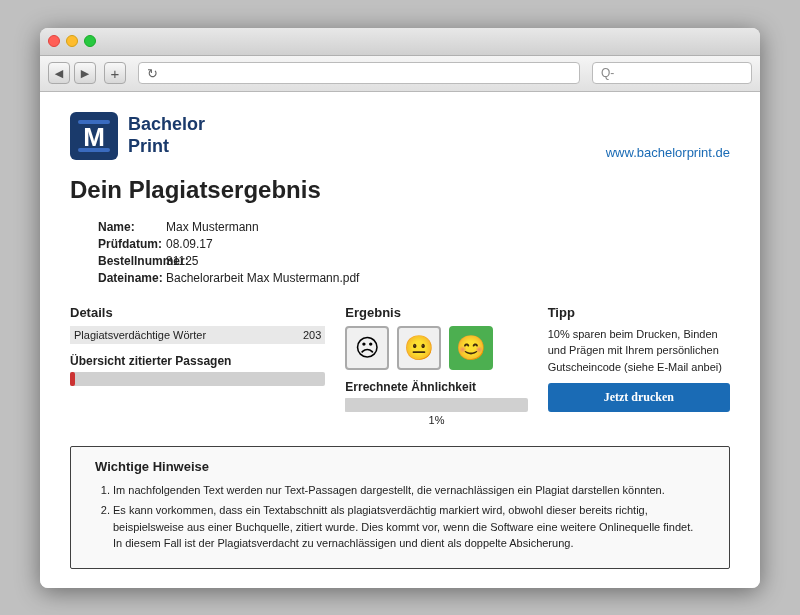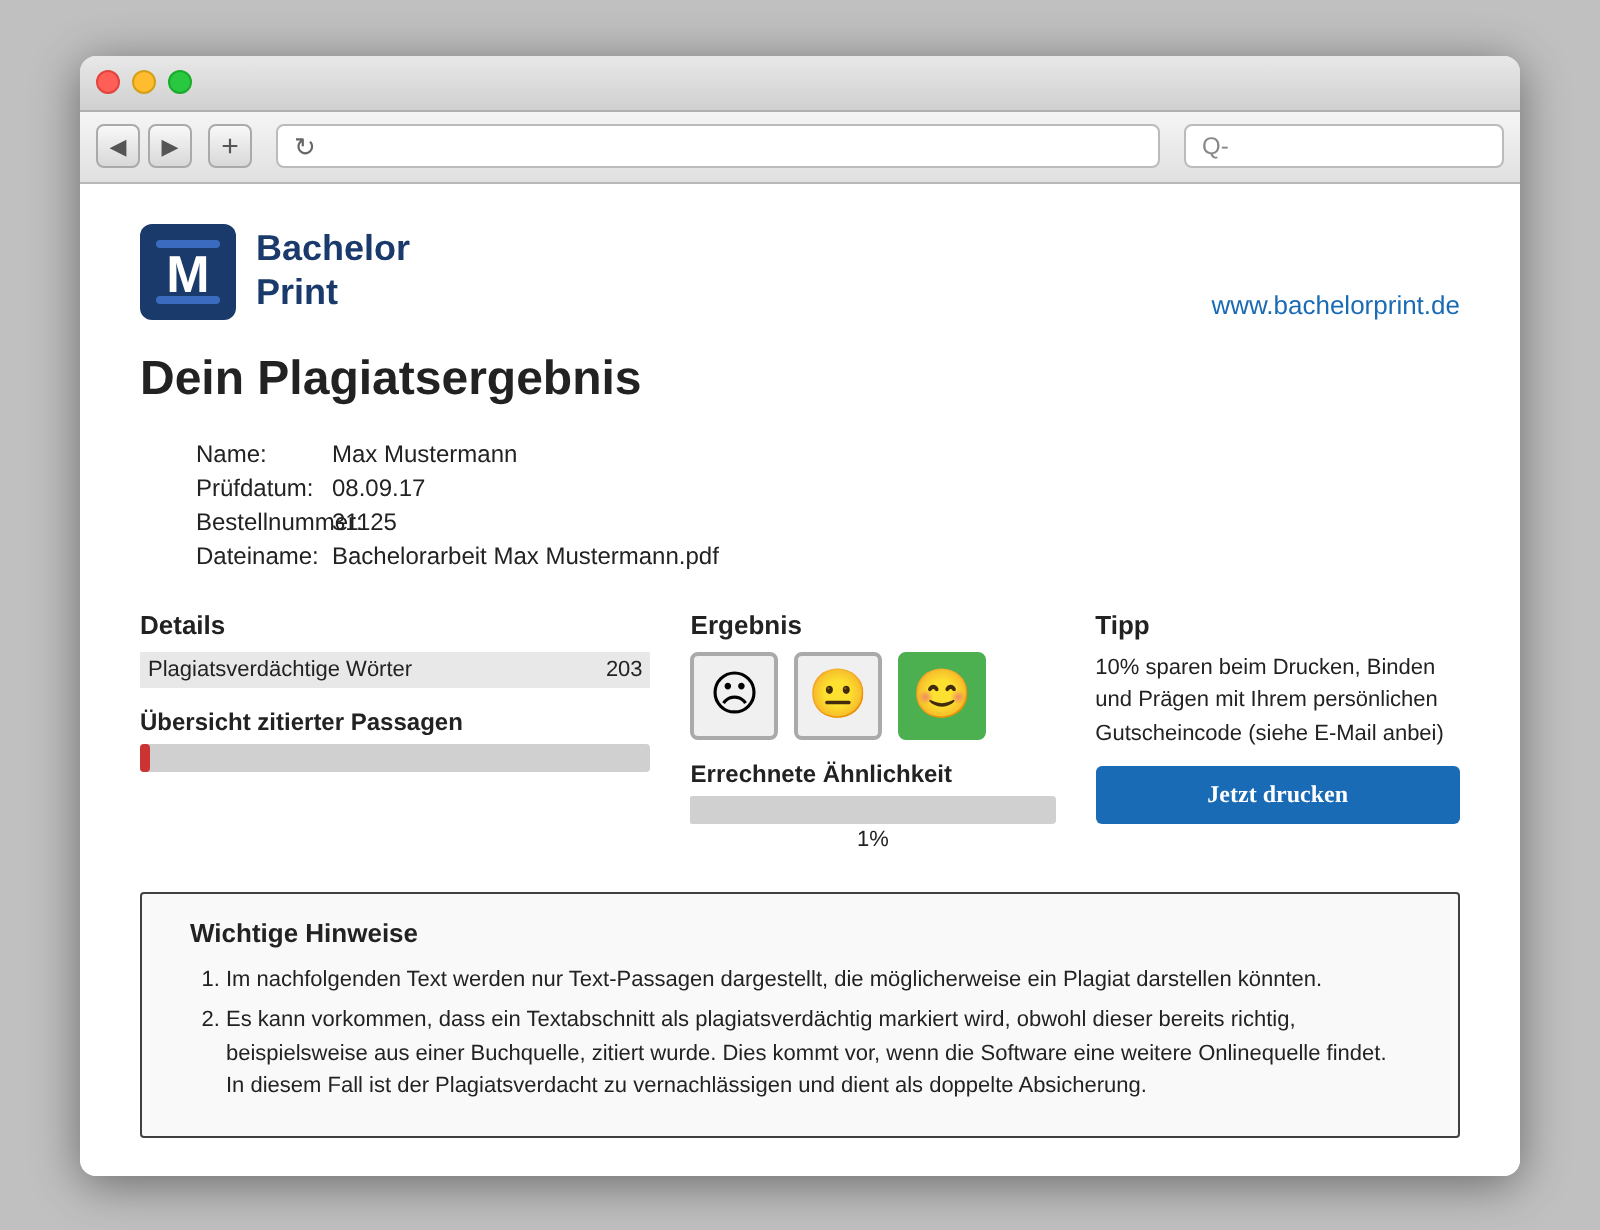--- a/index.html
+++ b/index.html
@@ -167,21 +167,21 @@
 
     
     .info-table {
       margin-bottom: 20px;
     }
     .info-row {
       display: flex;
       margin-bottom: 3px;
     }
     .info-label {
-      font-weight: normal;
+      font-weight: bold;
       font-size: 12px;
       color: #222;
       width: 96px;
       flex-shrink: 0;
       padding-left: 28px;
     }
     .info-value {
       font-size: 12px;
       color: #222;
     }
@@ -457,19 +457,19 @@
       <div class="col-tipp">
         <div class="col-header">Tipp</div>
         <p class="tipp-text">10% sparen beim Drucken, Binden und Prägen mit Ihrem persönlichen Gutscheincode (siehe E-Mail anbei)</p>
         <button class="jetzt-drucken-btn">Jetzt drucken</button>
       </div>
     </div>
 
     <div class="hinweise-box">
       <div class="hinweise-title">Wichtige Hinweise</div>
       <ol class="hinweise-list">
-        <li class="list-item">Im nachfolgenden Text werden nur Text-Passagen dargestellt, die möglicherweise ein Plagiat darstellen könnten.</li>
+        <li class="list-item">Im nachfolgenden Text werden nur Text-Passagen dargestellt, die vernachlässigen ein Plagiat darstellen könnten.</li>
         <li class="list-item">Es kann vorkommen, dass ein Textabschnitt als plagiatsverdächtig markiert wird, obwohl dieser bereits richtig, beispielsweise aus einer Buchquelle, zitiert wurde. Dies kommt vor, wenn die Software eine weitere Onlinequelle findet. In diesem Fall ist der Plagiatsverdacht zu vernachlässigen und dient als doppelte Absicherung.</li>
       </ol>
     </div>
 
   </div>
 </div>
 
 </body></html>

